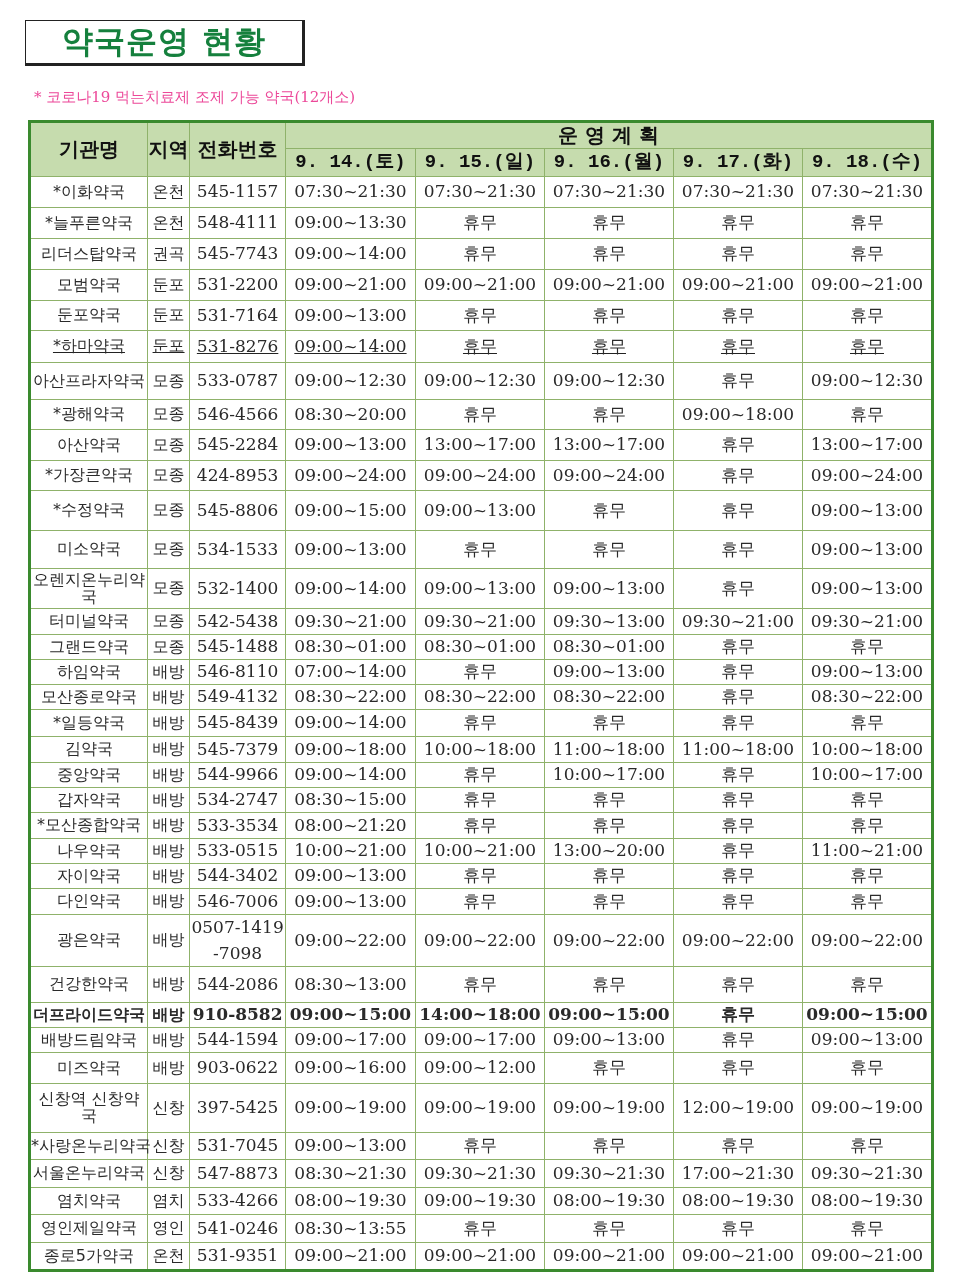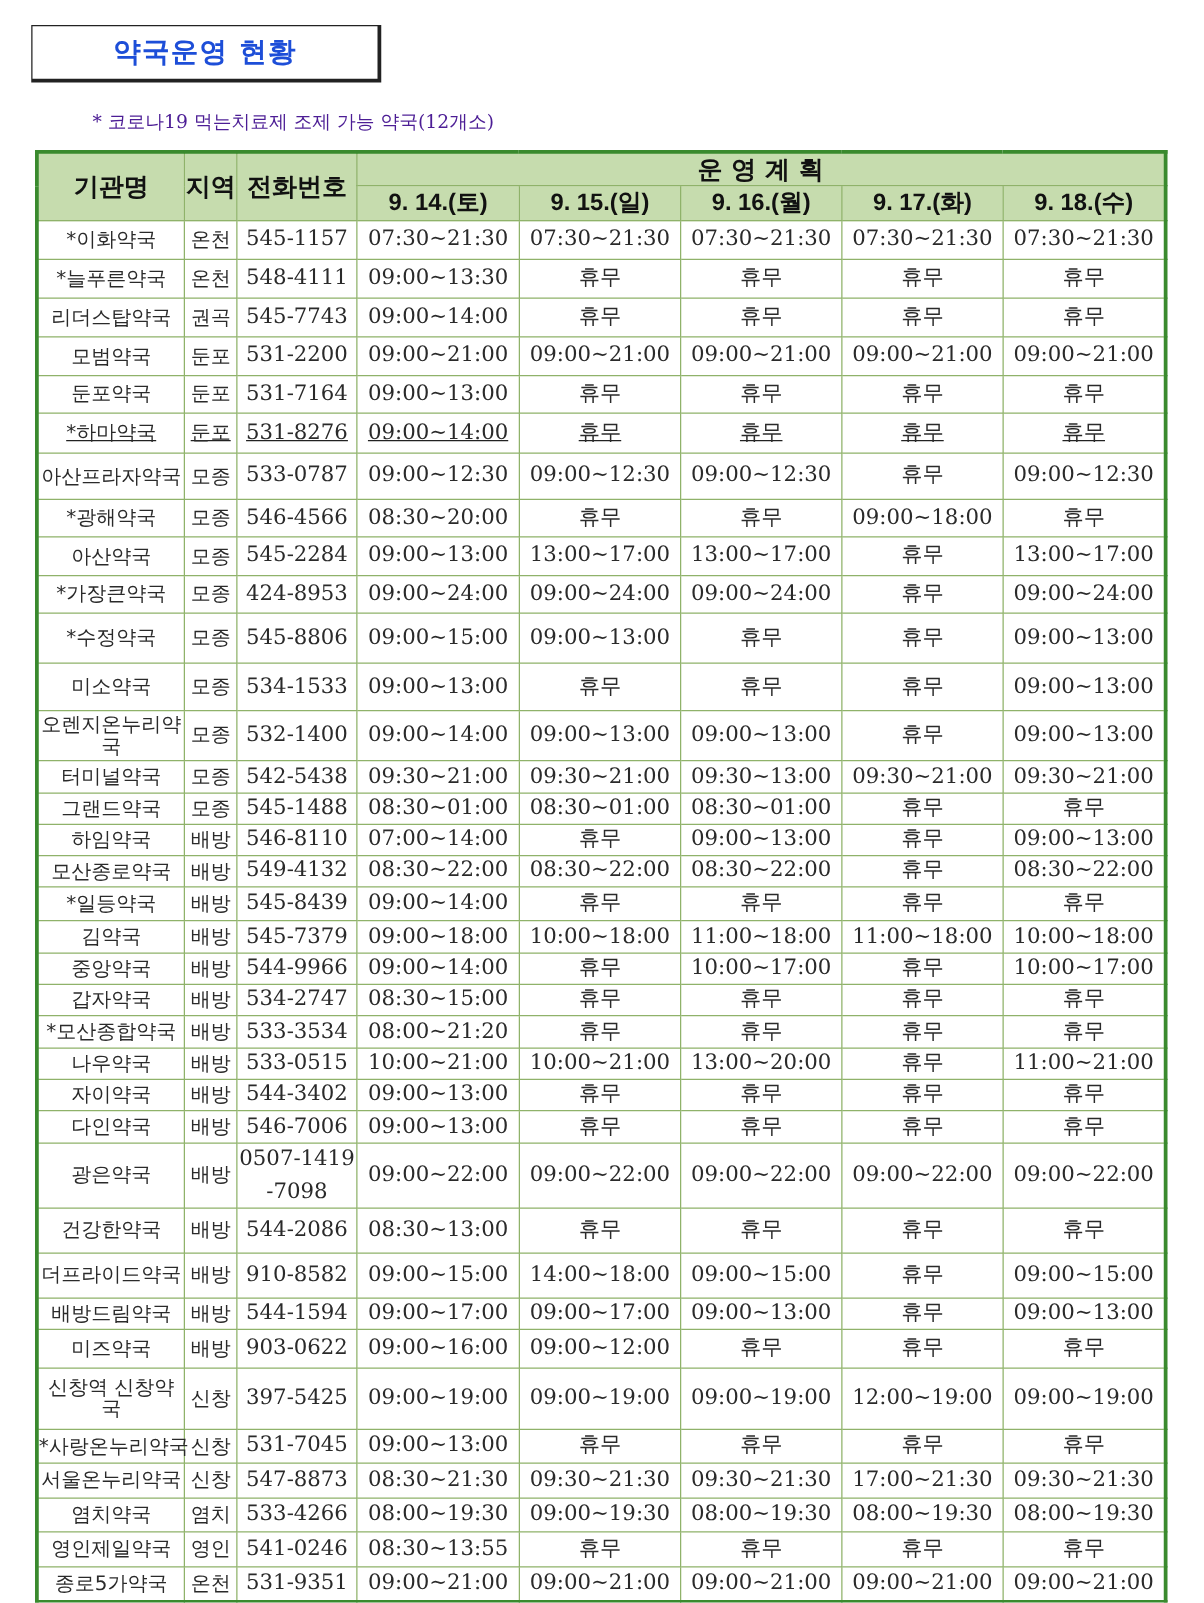--- a/index.html
+++ b/index.html
@@ -2,29 +2,29 @@
 <html><head>
 <meta charset="utf-8">
 <style>
   html, body { margin: 0; padding: 0; background: #ffffff; }
   body { width: 963px; height: 1282px; position: relative; overflow: hidden;
          font-family: "DejaVu Serif", "Liberation Serif", serif; color: #222; }
   .title-box { position: absolute; left: 25px; top: 20px; width: 280px; height: 46px;
                border: 1.5px solid #222; border-right-width: 3px; border-bottom-width: 3px;
                box-sizing: border-box; display: flex; align-items: center; justify-content: center; }
   .title-box span { font-family: "DejaVu Sans", "Liberation Sans", sans-serif; font-weight: bold;
-                    font-size: 22px; letter-spacing: 1px; color: #1d4ed8; }
-  .note { position: absolute; left: 34px; top: 88px; font-size: 15px; color: #4c1d95; margin-left: 40px; }
+                    font-size: 31px; letter-spacing: 1px; color: #15803d; }
+  .note { position: absolute; left: 34px; top: 88px; font-size: 15px; color: #ec4899; }
   table.sched { position: absolute; left: 28px; top: 120px; width: 906px; border-collapse: collapse;
                 border: 3px solid #3a8a2e; table-layout: fixed; }
   .sched th, .sched td { border: 1px solid #8fb26a; text-align: center; vertical-align: middle;
                          padding: 0; font-size: 17px; line-height: 1.15; white-space: nowrap; }
   .sched th { background: #c6dcae; font-family: "DejaVu Sans", "Liberation Sans", sans-serif;
               font-weight: bold; font-size: 20px; color: #111; }
-  .sched th.date { font-family: Liberation Sans, sans-serif; font-size: 19px; }
+  .sched th.date { font-family: Liberation Mono, monospace; font-size: 19px; }
   .sched td.name, .sched td.region { font-family: "DejaVu Sans", "Liberation Sans", sans-serif; font-size: 16px; }
   .sched td.name.wrap { white-space: normal; text-align: center; }
   .sched td { color: #2a2a2a; }
 </style>
 </head>
 <body>
 
 <div class="title-box">
   <span>약국운영 현황</span>
 </div>
@@ -320,21 +320,21 @@
       <tr style="height: 36px;">
         <td class="name">건강한약국</td>
         <td class="region">배방</td>
         <td>544-2086</td>
         <td>08:30~13:00</td>
         <td>휴무</td>
         <td>휴무</td>
         <td>휴무</td>
         <td>휴무</td>
       </tr>
-      <tr style="height: 36px;">
+      <tr style="height: 25px; font-weight: bold;">
         <td class="name">더프라이드약국</td>
         <td class="region">배방</td>
         <td>910-8582</td>
         <td>09:00~15:00</td>
         <td>14:00~18:00</td>
         <td>09:00~15:00</td>
         <td>휴무</td>
         <td>09:00~15:00</td>
       </tr>
       <tr style="height: 25px;">

